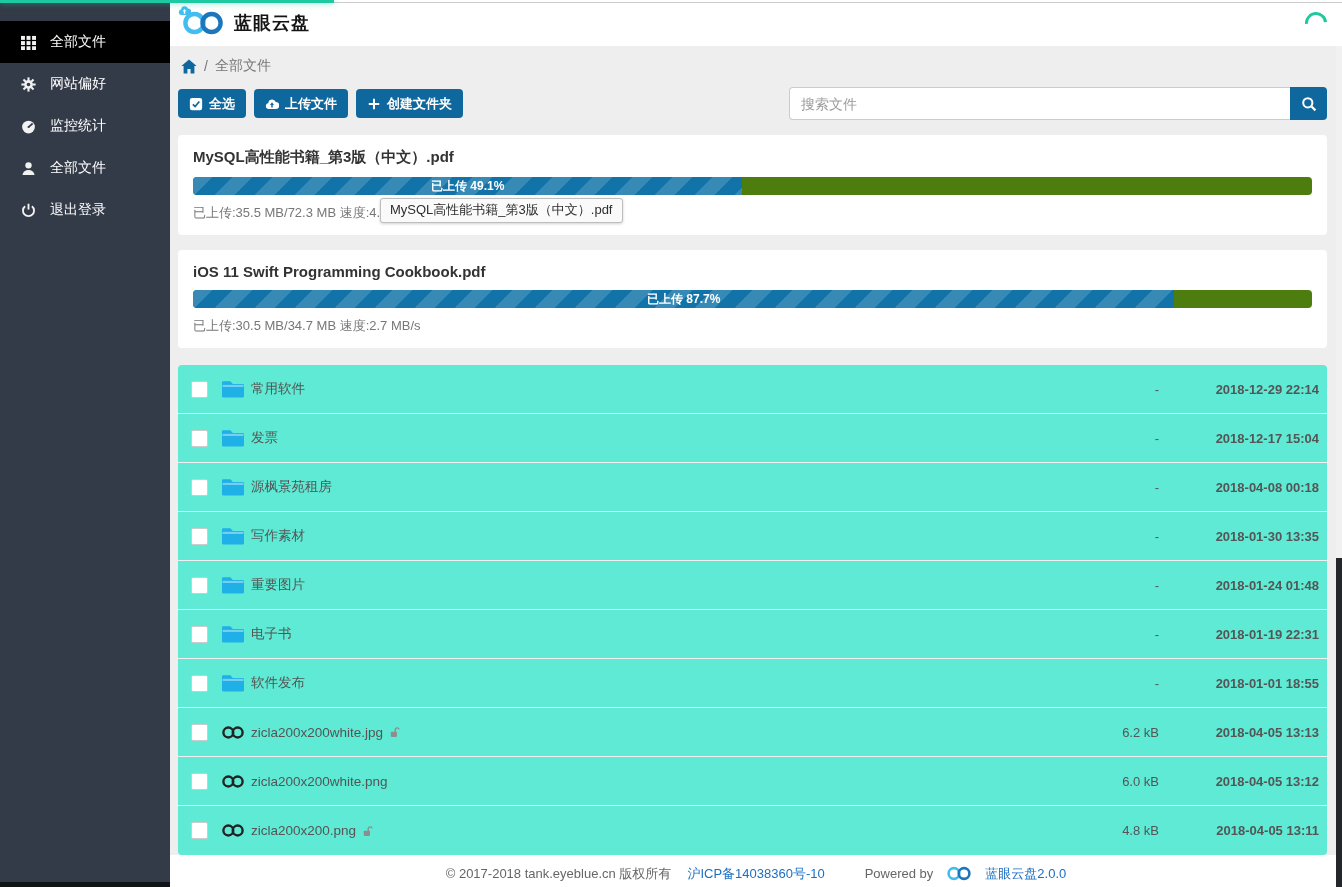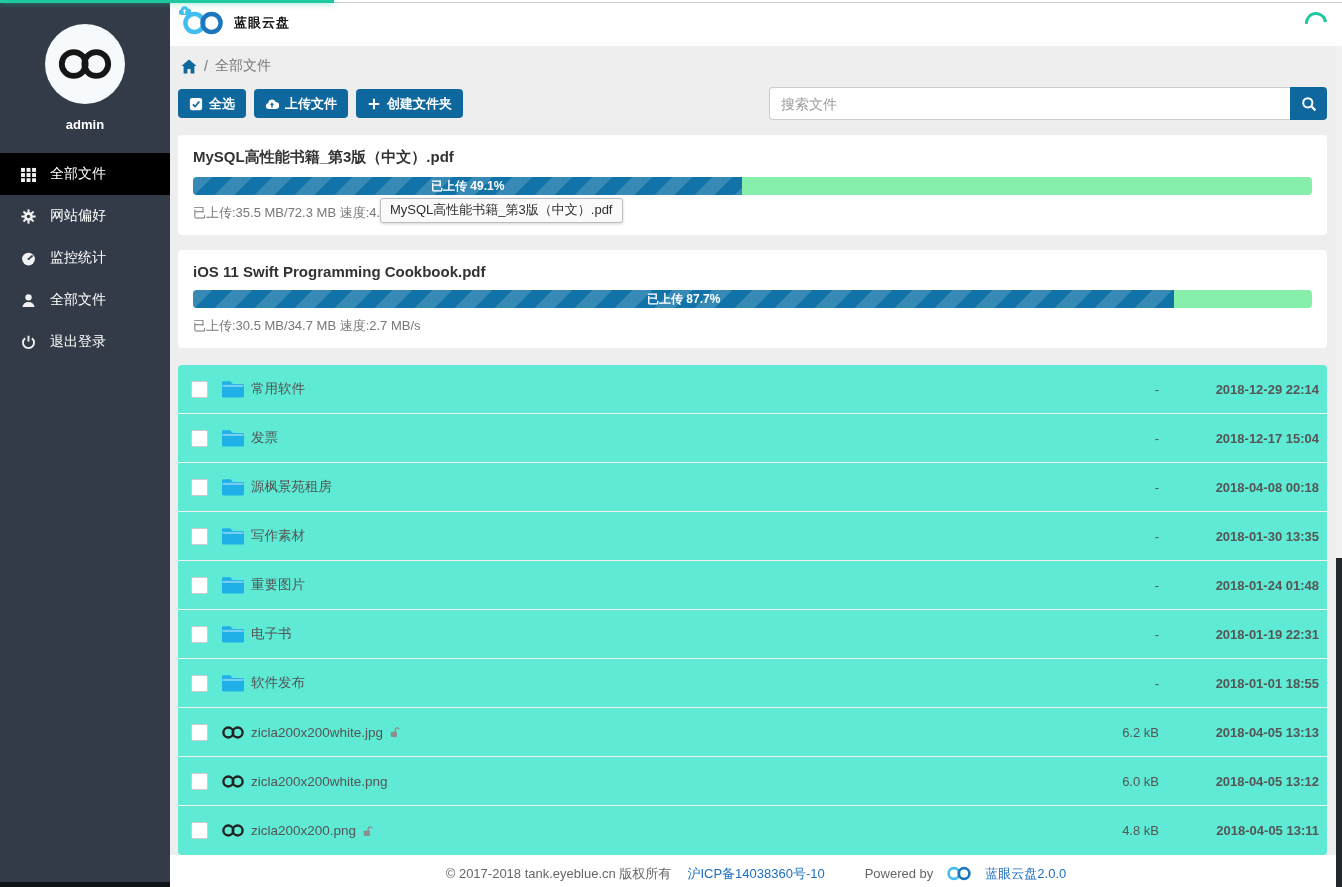--- a/index.html
+++ b/index.html
@@ -22,41 +22,41 @@
   .nav-item { height:42px; display:flex; align-items:center; padding-left:21px; gap:14px; font-size:14px; color:#fff; cursor:pointer; }
   .nav-item.active { background:var(--active,#000); }
   .nav-icon { width:15px; height:15px; color:#f2f2f2; flex:none; }
 
   
   .main-col { flex:1; display:flex; flex-direction:column; min-width:0; position:relative; }
   .header { height:46px; background:#fff; display:flex; align-items:center; padding-left:11px; position:relative; flex:none; }
   .logo { position:relative; width:44px; height:30px; }
   .logo svg.inf { width:44px; height:30px; --la:#41BEEF; --lb:#1C76BD; }
   .logo .badge { position:absolute; left:-3px; top:-3px; width:13px; height:11px; color:#41BEEF; --arrow:#fff; }
-  .app-title { margin-left:9px; font-size:13px; font-weight:bold; color:#151515; letter-spacing:1px; }
+  .app-title { margin-left:9px; font-size:18px; font-weight:bold; color:#151515; letter-spacing:1px; }
   .spinner { position:absolute; right:15px; top:12px; width:22px; height:22px; border:3px solid transparent; border-top-color:var(--teal,#1EC8A0); border-left-color:var(--teal,#1EC8A0); border-radius:50%; transform:rotate(40deg); }
 
   .content { flex:1; padding:11px 15px 0 8px; position:relative; }
 
   .breadcrumb { display:flex; align-items:center; gap:7px; color:#777; font-size:14px; padding-left:3px; }
   .breadcrumb .home-ic { width:16px; height:15px; color:var(--primary,#0E689D); }
 
   .toolbar { margin-top:12px; height:33px; position:relative; display:flex; align-items:center; gap:8px; }
   .btn { background:var(--primary,#0E689D); color:#fff; border:none; height:29px; padding:0 11px; border-radius:4px; font-size:13px; font-weight:bold; display:flex; align-items:center; gap:6px; cursor:pointer; font-family:inherit; }
   .btn svg { width:14px; height:14px; }
   .search-group { position:absolute; right:0; top:0; width:558px; height:33px; display:flex; }
-  .search-input { flex:1; border:1px solid #ccc; border-right:none; border-radius:4px 0 0 4px; padding:12px 11px; font-size:14px; color:#ef4444; outline:none; font-family:inherit; background:#fff; }
+  .search-input { flex:1; border:1px solid #ccc; border-right:none; border-radius:4px 0 0 4px; padding:12px 11px; font-size:14px; color:#ef4444; outline:none; font-family:inherit; background:#fff;margin-left:20px; }
   .search-input::placeholder { color:#9b9b9b; }
   .search-btn { width:37px; background:var(--primary,#0E689D); border:none; border-radius:0 4px 4px 0; display:flex; align-items:center; justify-content:center; cursor:pointer; }
   .search-btn svg { width:16px; height:16px; color:#fff; }
 
   
   .upload-card { margin-top:15px; background:#fff; border-radius:4px; padding:13px 15px 13px; position:relative; }
   .up-title { font-size:15px; font-weight:bold; color:#333; }
-  .progress { margin-top:10px; height:18px; background:#86efac; border-radius:4px; overflow:visible; position:relative; }
+  .progress { margin-top:10px; height:18px; background:#4d7c0f; border-radius:4px; overflow:visible; position:relative; }
   .progress-fill { height:18px; border-radius:4px 0 0 4px; background-color:var(--progress,#1173A8);
      background-image:linear-gradient(135deg, rgba(255,255,255,.16) 25%, transparent 25%, transparent 50%, rgba(255,255,255,.16) 50%, rgba(255,255,255,.16) 75%, transparent 75%, transparent);
      background-size:40px 40px; color:#fff; font-size:12px; font-weight:bold; text-align:center; line-height:18px; white-space:nowrap; }
   .up-detail { margin-top:9px; font-size:13px; color:#777; }
   .up-tooltip { position:absolute; left:202px; top:63px; background:#fafafa; border:1px solid #bdbdbd; border-radius:3px; padding:2px 9px 3px; font-size:13px; color:#2e2e2e; white-space:nowrap; box-shadow:0 1px 3px rgba(0,0,0,.18); z-index:10; }
 
   
   .file-card { margin-top:17px; background:#5eead4; border-radius:4px; }
   .file-row { height:49px; display:flex; align-items:center; padding:0 8px 0 13px; border-bottom:1px solid #f0f0f0; }
   .file-row:last-child { border-bottom:none; }
@@ -160,28 +160,20 @@
   </defs>
 </svg>
 
 <div class="page">
   <div class="top-hairline"></div>
   <div class="loading-bar" style="width: 24.9%;"></div>
 
   <div class="page-body">
 
     <aside class="sidebar">
-      <div class="avatar-wrap">
-        <div class="avatar">
-          <svg class="inf">
-              <use href="#icon-infinity"></use>
-            </svg>
-        </div>
-        <div class="admin-name">admin</div>
-      </div>
       <ul class="nav">
 
           <li class="nav-item active">
             <svg class="nav-icon">
               <use href="#icon-grid"></use>
             </svg>
             <span>全部文件</span>
           </li>
 
           <li class="nav-item">

